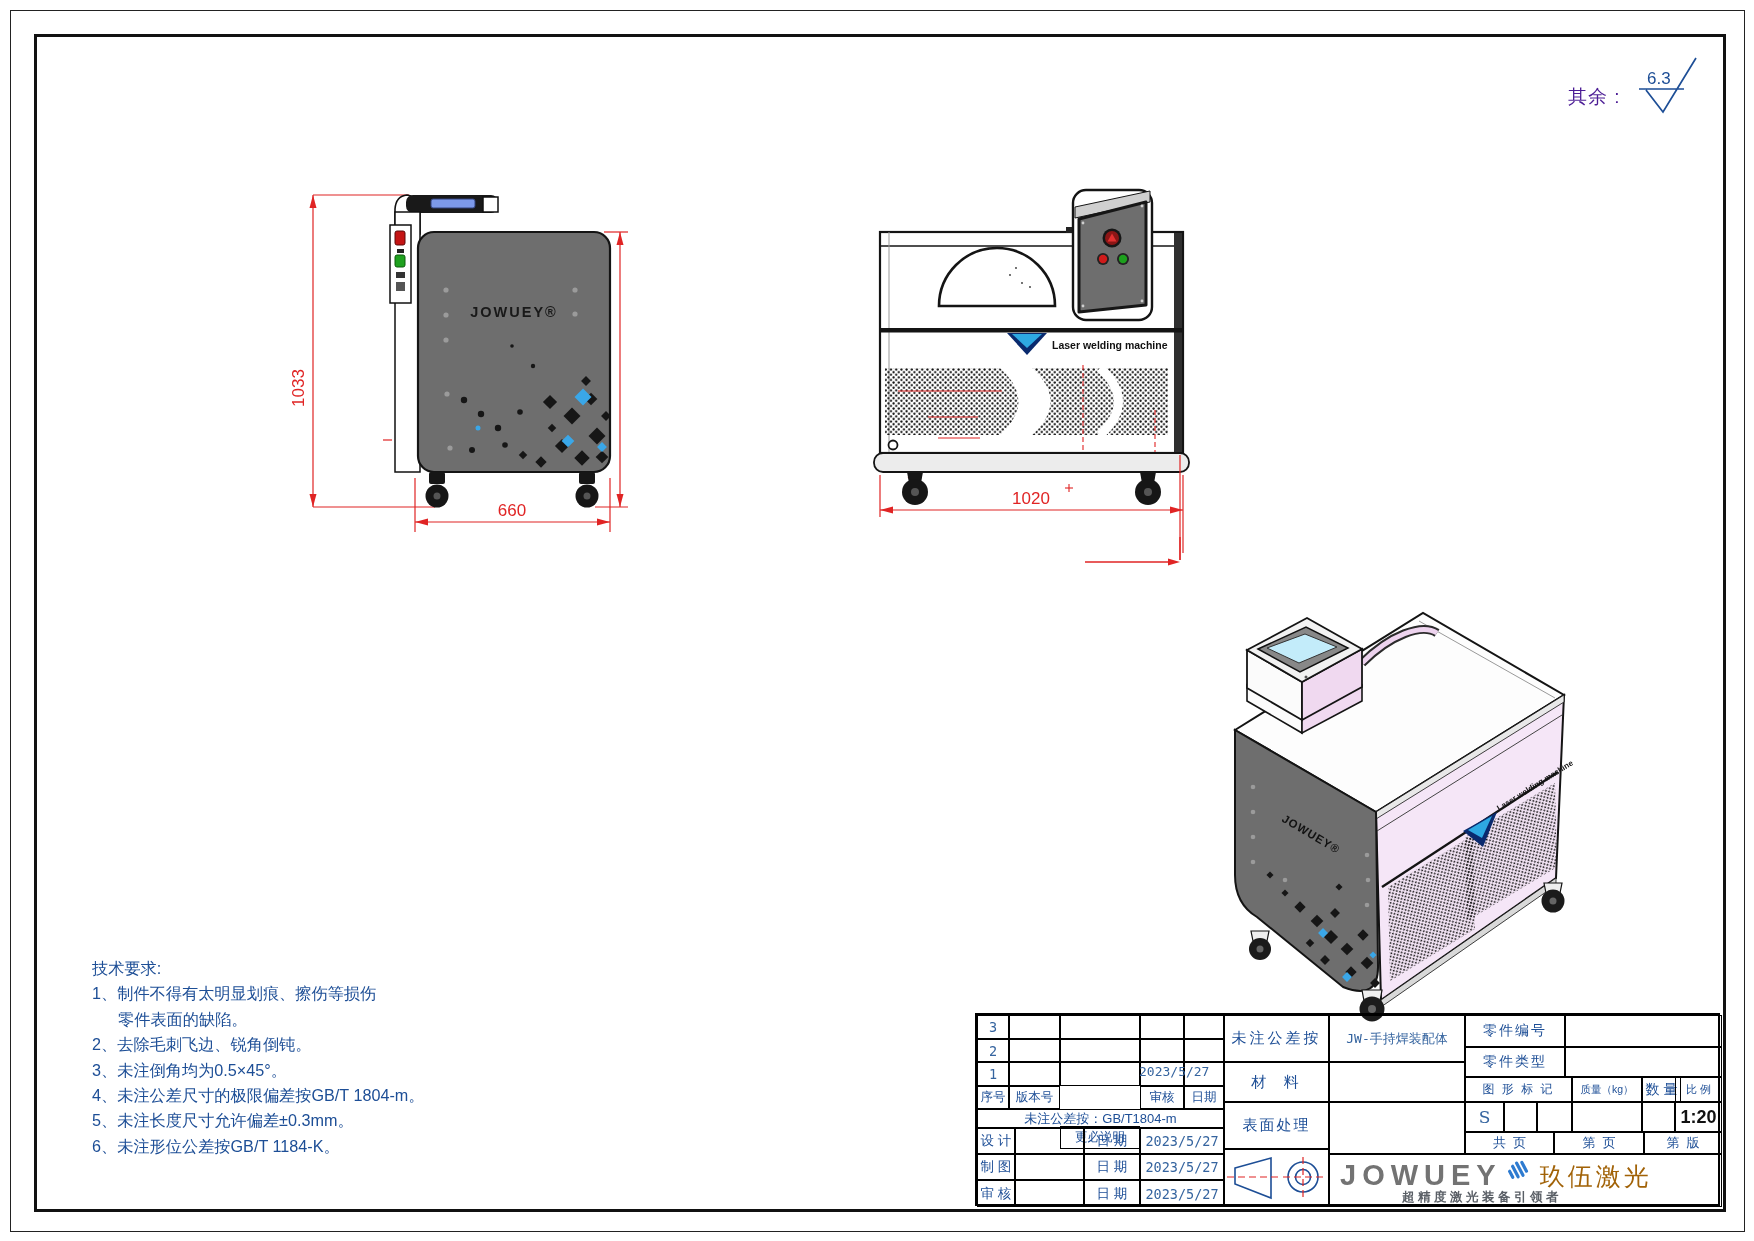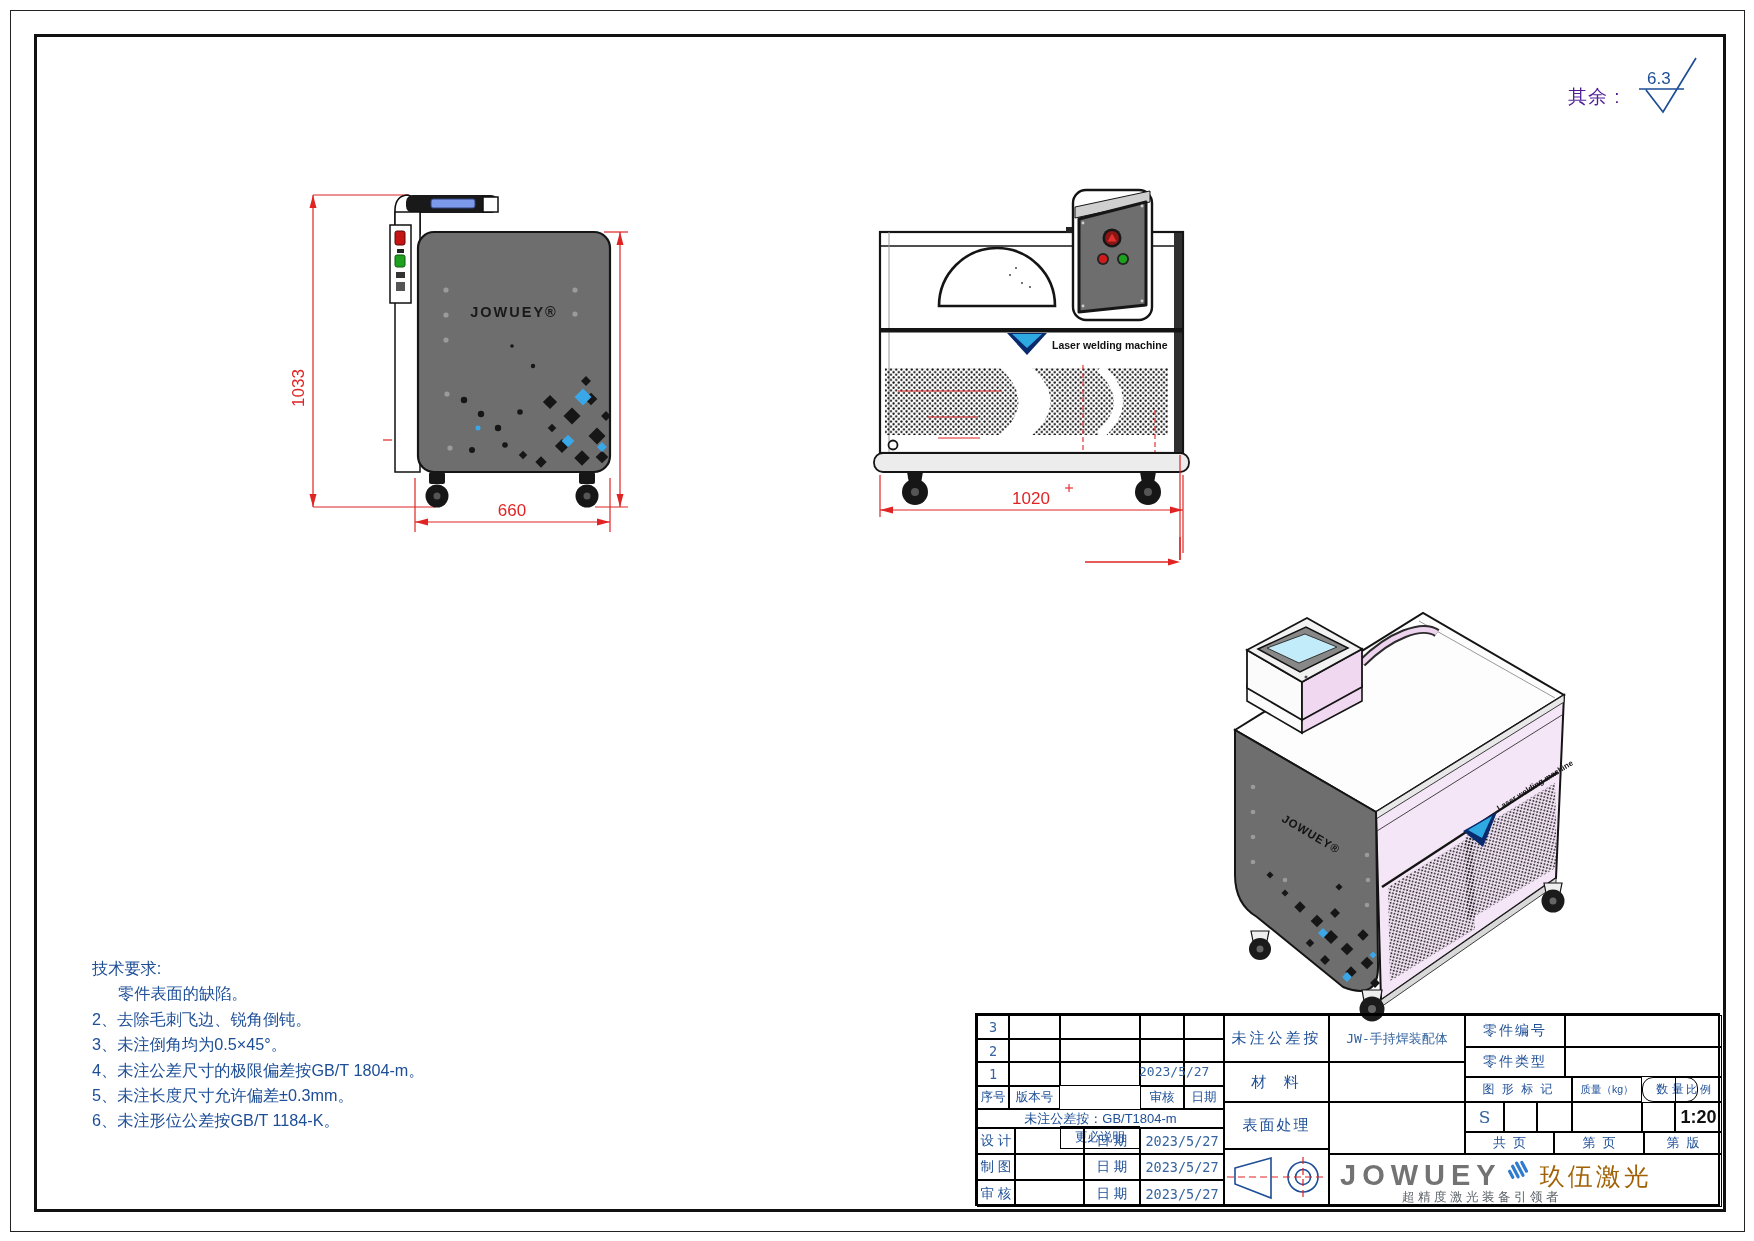--- a/index.html
+++ b/index.html
@@ -15,21 +15,21 @@
   .tblock{left:975px;top:1013px;width:745px;height:193px;border:2.5px solid #000;box-sizing:border-box;}
   .tb-cell{position:absolute;border:1.4px solid #000;box-sizing:border-box;display:flex;
            align-items:center;justify-content:center;color:#1d4e96;font-size:13.5px;
            white-space:pre;overflow:visible;}
   .tb-noborder{border:none;}
   .cad{font-family:"DejaVu Sans Mono","Liberation Mono",monospace;color:#35649f;}
   .logo-cell{justify-content:flex-start;padding-left:10px;align-items:flex-start;padding-top:3px;}
   .logo-en{font-size:29px;font-weight:bold;letter-spacing:6px;color:#737373;line-height:34px;}
   .logo-cn{font-size:25px;font-weight:normal;letter-spacing:3px;color:#a16207;line-height:36px;}
   .logo-slogan{position:absolute;left:72px;bottom:0px;font-size:12.5px;letter-spacing:3.5px;
-               color:#5a5f66;font-weight:normal;}
+               color:#5a5f66;font-weight:bold;}
   svg text{font-family:"Liberation Sans","DejaVu Sans",sans-serif;}
   .dimtxt{fill:#e02424;font-size:17px;}
 </style>
 </head>
 <body>
 
 <div class="canvas">
 
   <div class="abs frame-outer"></div>
   <div class="abs frame-inner"></div>
@@ -312,20 +312,21 @@
       <circle cx="175" cy="414" r="11" fill="#1b1b1b"></circle>
         <circle cx="175" cy="414" r="3.5" fill="#666"></circle>
       <polygon points="277,455 297,455 295,466 279,466" fill="#eee" stroke="#111" stroke-width="1.2"></polygon>
       <circle cx="287" cy="474" r="12.5" fill="#1b1b1b"></circle>
         <circle cx="287" cy="474" r="4" fill="#666"></circle>
     </g>
   </svg>
 
   <div class="abs tech">
     <div>技术要求:</div>
+    <div>1、制件不得有太明显划痕、擦伤等损伤</div>
     <div class="indent">零件表面的缺陷。</div>
     <div>2、去除毛刺飞边、锐角倒钝。</div>
     <div>3、未注倒角均为0.5×45°。</div>
     <div>4、未注公差尺寸的极限偏差按GB/T 1804-m。</div>
     <div>5、未注长度尺寸允许偏差±0.3mm。</div>
     <div>6、未注形位公差按GB/T 1184-K。</div>
   </div>
 
   <div class="abs tblock">
 
@@ -398,21 +399,21 @@
       <span class="logo-cn">玖伍激光</span>
       <div class="logo-slogan">超精度激光装备引领者</div>
     </div>
 
     <div class="tb-cell" style="left:488px;top:0;width:100px;height:32px;font-size:14px;letter-spacing:2px;">零件编号</div>
     <div class="tb-cell cad" style="left:588px;top:0;width:157px;height:32px;"></div>
     <div class="tb-cell" style="left:488px;top:32px;width:100px;height:30px;font-size:14px;letter-spacing:2px;">零件类型</div>
     <div class="tb-cell cad" style="left:588px;top:32px;width:157px;height:30px;"></div>
     <div class="tb-cell" style="left:488px;top:62px;width:107px;height:25px;font-size:12px;letter-spacing:2px;">图 形 标 记</div>
     <div class="tb-cell" style="left:595px;top:62px;width:70px;height:25px;font-size:10.5px;">质量（kg）</div>
-    <div class="tb-cell" style="left:665px;top:62px;width:56px;height:25px;font-size:12px;border-radius:11px;">数 量</div>
+    <div class="tb-cell" style="left:665px;top:62px;width:39px;height:25px;font-size:14px;">数 量</div>
     <div class="tb-cell" style="left:698px;top:62px;width:47px;height:25px;font-size:11px;">比 例</div>
     <div class="tb-cell" style="left:488px;top:87px;width:39px;height:30px;font-family:'DejaVu Serif',serif;font-size:17px;color:#35649f;">S</div>
     <div class="tb-cell" style="left:527px;top:87px;width:33px;height:30px;"></div>
     <div class="tb-cell" style="left:560px;top:87px;width:35px;height:30px;"></div>
     <div class="tb-cell" style="left:595px;top:87px;width:70px;height:30px;"></div>
     <div class="tb-cell" style="left:665px;top:87px;width:33px;height:30px;"></div>
     <div class="tb-cell" style="left:698px;top:87px;width:47px;height:30px;font-size:18px;font-weight:bold;color:#111;">1:20</div>
     <div class="tb-cell" style="left:488px;top:117px;width:89px;height:22px;font-size:13px;">共  页</div>
     <div class="tb-cell" style="left:577px;top:117px;width:90px;height:22px;font-size:13px;">第  页</div>
     <div class="tb-cell" style="left:667px;top:117px;width:78px;height:22px;font-size:13px;">第  版</div>

